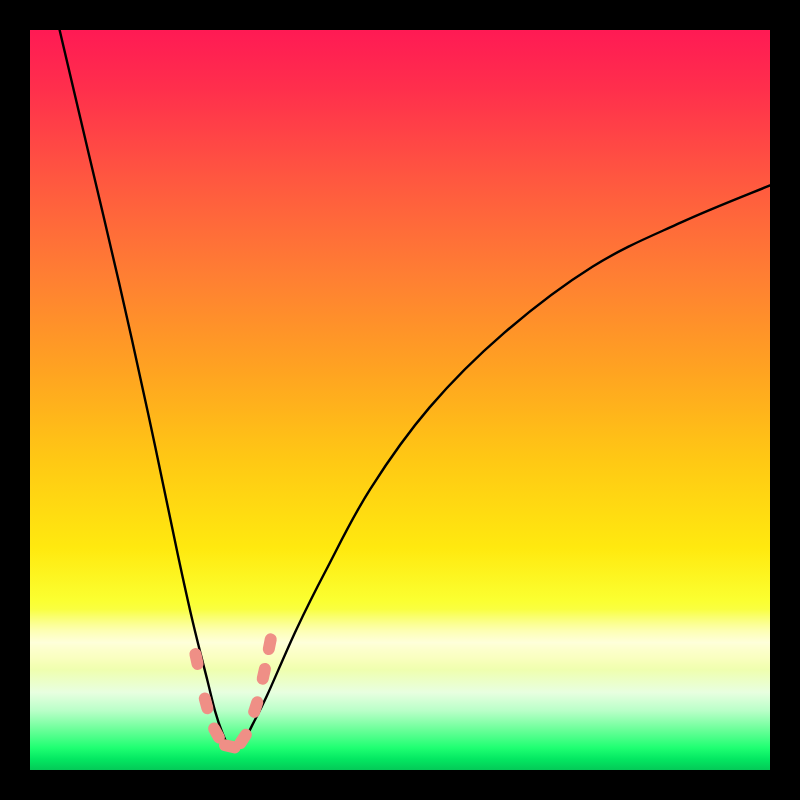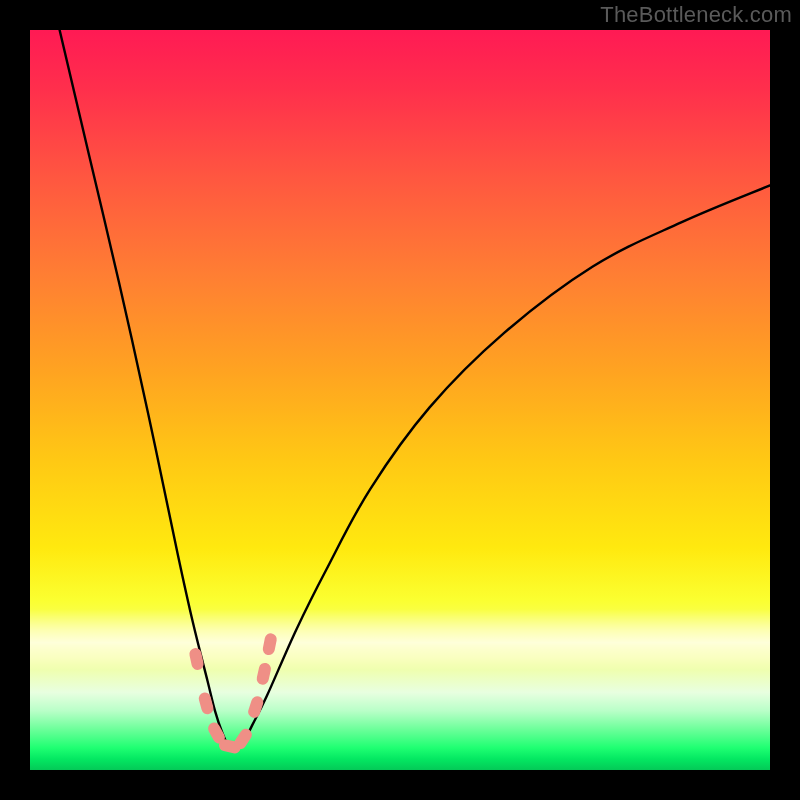--- a/index.html
+++ b/index.html
@@ -78,21 +78,20 @@
   svg.curve-layer {
     position: absolute;
     inset: 0;
     z-index: 3;
   }
 </style>
 </head>
 <body>
 
 <div class="frame">
-  <div class="watermark">TheBottleneck.com</div>
 
   <div class="plot-area">
     <div class="gradient-bg"></div>
     <div class="glow-band"></div>
     <svg class="curve-layer" viewBox="0 0 740 740" preserveAspectRatio="none">
       <path id="curve-path" fill="none" stroke="#000" stroke-width="2.4" stroke-linecap="round" stroke-linejoin="round" d="M 29.60 0.00 C 34.93 22.64, 48.54 80.51, 59.20 125.80 C 69.86 171.09, 78.14 204.98, 88.80 251.60 C 99.46 298.22, 107.74 335.52, 118.40 384.80 C 129.06 434.08, 140.01 488.10, 148.00 525.40 C 155.99 562.70, 157.47 569.36, 162.80 592.00 C 168.13 614.64, 173.60 635.22, 177.60 651.20 C 181.60 667.18, 182.34 671.48, 185.00 680.80 C 187.66 690.12, 189.74 696.34, 192.40 703.00 C 195.06 709.66, 197.14 715.14, 199.80 717.80 C 202.46 720.46, 204.54 719.13, 207.20 717.80 C 209.86 716.47, 211.94 714.40, 214.60 710.40 C 217.26 706.40, 218.00 703.59, 222.00 695.60 C 226.00 687.61, 228.81 683.32, 236.80 666.00 C 244.79 648.68, 255.74 622.04, 266.40 599.40 C 277.06 576.76, 282.68 565.51, 296.00 540.20 C 309.32 514.89, 321.75 488.10, 340.40 458.80 C 359.05 429.50, 375.62 405.37, 399.60 377.40 C 423.58 349.43, 444.30 328.71, 473.60 303.40 C 502.90 278.09, 530.43 256.78, 562.40 236.80 C 594.37 216.82, 619.23 207.05, 651.20 192.40 C 683.17 177.75, 724.02 162.06, 740.00 155.40"></path>
       <g id="trough-markers">
           <rect x="155.50" y="623.00" width="22" height="12" rx="6" ry="6" fill="#ef8f86" transform="rotate(77.8 166.50 629.00)"></rect>
           <rect x="165.12" y="667.40" width="22" height="12" rx="6" ry="6" fill="#ef8f86" transform="rotate(74.9 176.12 673.40)"></rect>
           <rect x="175.48" y="697.00" width="22" height="12" rx="6" ry="6" fill="#ef8f86" transform="rotate(61.1 186.48 703.00)"></rect>

